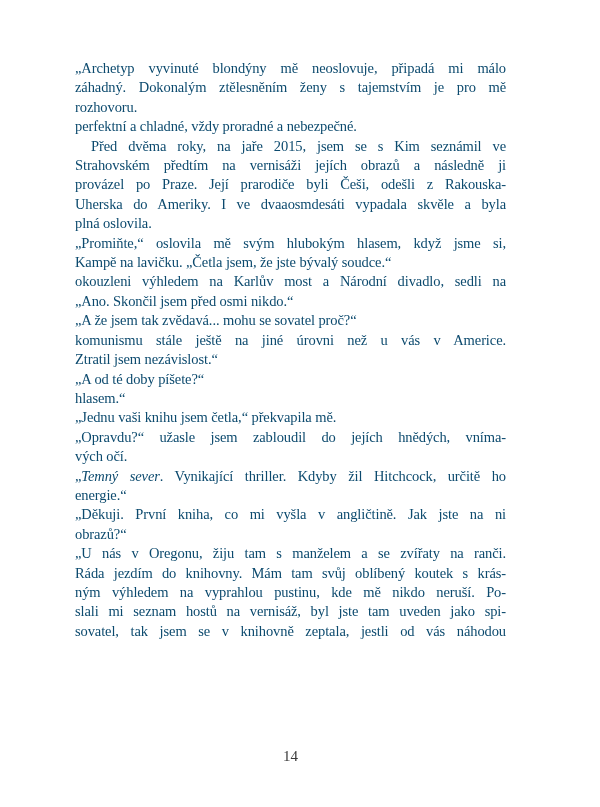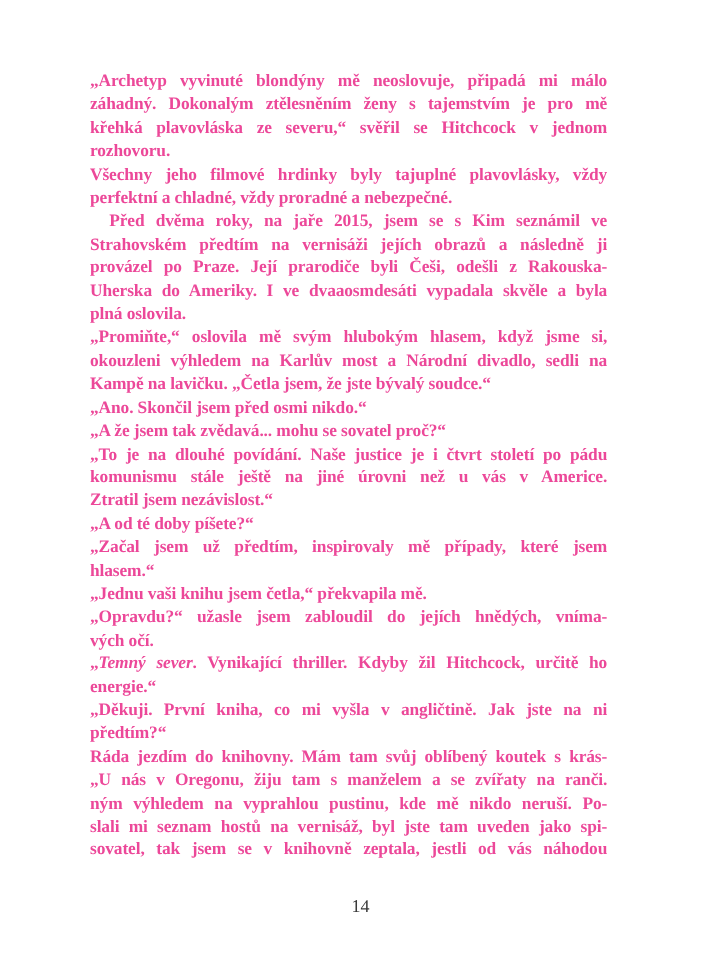--- a/index.html
+++ b/index.html
@@ -44,91 +44,87 @@
     text-align-last: left;
   }
   .line.indent-first {
     text-indent: 16px;
   }
   .line em {
     font-style: italic;
   }
   .page-number {
     position: absolute;
-    left: 85px;
+    left: 75px;
     top: 747px;
     width: 431px;
     text-align: center;
     font-size: 15px;
     line-height: 18px;
     color: #3a3a3a;
   }
 </style>
 </head>
 <body>
 
 <div class="book-page" style="background: rgb(255, 255, 255);">
-  <div class="text-block" style="color: #ec4899; font-weight: bold;">
+  <div class="text-block" style="color: #0c4a6e;">
       <p class="para">
         <span class="line">„Archetyp vyvinuté blondýny mě neoslovuje, připadá mi málo</span>
         <span class="line">záhadný. Dokonalým ztělesněním ženy s tajemstvím je pro mě</span>
-        <span class="line">křehká plavovláska ze severu,“ svěřil se Hitchcock v jednom</span>
         <span class="line lastline">rozhovoru.</span>
       </p>
       <p class="para">
-        <span class="line">Všechny jeho filmové hrdinky byly tajuplné plavovlásky, vždy</span>
         <span class="line lastline">perfektní a chladné, vždy proradné a nebezpečné.</span>
       </p>
       <p class="para">
         <span class="line indent-first">Před dvěma roky, na jaře 2015, jsem se s Kim seznámil ve</span>
         <span class="line">Strahovském předtím na vernisáži jejích obrazů a následně ji</span>
         <span class="line">provázel po Praze. Její prarodiče byli Češi, odešli z Rakouska-</span>
         <span class="line">Uherska do Ameriky. I ve dvaaosmdesáti vypadala skvěle a byla</span>
         <span class="line lastline">plná oslovila.</span>
       </p>
       <p class="para">
         <span class="line">„Promiňte,“ oslovila mě svým hlubokým hlasem, když jsme si,</span>
+        <span class="line lastline">Kampě na lavičku. „Četla jsem, že jste bývalý soudce.“</span>
         <span class="line">okouzleni výhledem na Karlův most a Národní divadlo, sedli na</span>
-        <span class="line lastline">Kampě na lavičku. „Četla jsem, že jste bývalý soudce.“</span>
       </p>
       <p class="para">
         <span class="line lastline">„Ano. Skončil jsem před osmi nikdo.“</span>
       </p>
       <p class="para">
         <span class="line lastline">„A že jsem tak zvědavá... mohu se sovatel proč?“</span>
       </p>
       <p class="para">
-        <span class="line">„To je na dlouhé povídání. Naše justice je i čtvrt století po pádu</span>
         <span class="line">komunismu stále ještě na jiné úrovni než u vás v Americe.</span>
         <span class="line lastline">Ztratil jsem nezávislost.“</span>
       </p>
       <p class="para">
         <span class="line lastline">„A od té doby píšete?“</span>
       </p>
       <p class="para">
-        <span class="line">„Začal jsem už předtím, inspirovaly mě případy, které jsem</span>
         <span class="line lastline">hlasem.“</span>
       </p>
       <p class="para">
         <span class="line lastline">„Jednu vaši knihu jsem četla,“ překvapila mě.</span>
       </p>
       <p class="para">
         <span class="line">„Opravdu?“ užasle jsem zabloudil do jejích hnědých, vníma-</span>
         <span class="line lastline">vých očí.</span>
       </p>
       <p class="para">
         <span class="line"><span>„</span><em>Temný sever</em><span>. Vynikající thriller. Kdyby žil Hitchcock, určitě ho</span></span>
         <span class="line lastline">energie.“</span>
       </p>
       <p class="para">
         <span class="line">„Děkuji. První kniha, co mi vyšla v angličtině. Jak jste na ni</span>
-        <span class="line lastline">předtím?“</span>
+        <span class="line lastline">obrazů?“</span>
       </p>
       <p class="para">
+        <span class="line">„U nás v Oregonu, žiju tam s manželem a se zvířaty na ranči.</span>
         <span class="line">Ráda jezdím do knihovny. Mám tam svůj oblíbený koutek s krás-</span>
-        <span class="line">„U nás v Oregonu, žiju tam s manželem a se zvířaty na ranči.</span>
         <span class="line">ným výhledem na vyprahlou pustinu, kde mě nikdo neruší. Po-</span>
         <span class="line">slali mi seznam hostů na vernisáž, byl jste tam uveden jako spi-</span>
         <span class="line">sovatel, tak jsem se v knihovně zeptala, jestli od vás náhodou</span>
       </p>
     </div>
   <div class="page-number" style="color: rgb(58, 58, 58);">14</div>
 </div>
 
 </body></html>

